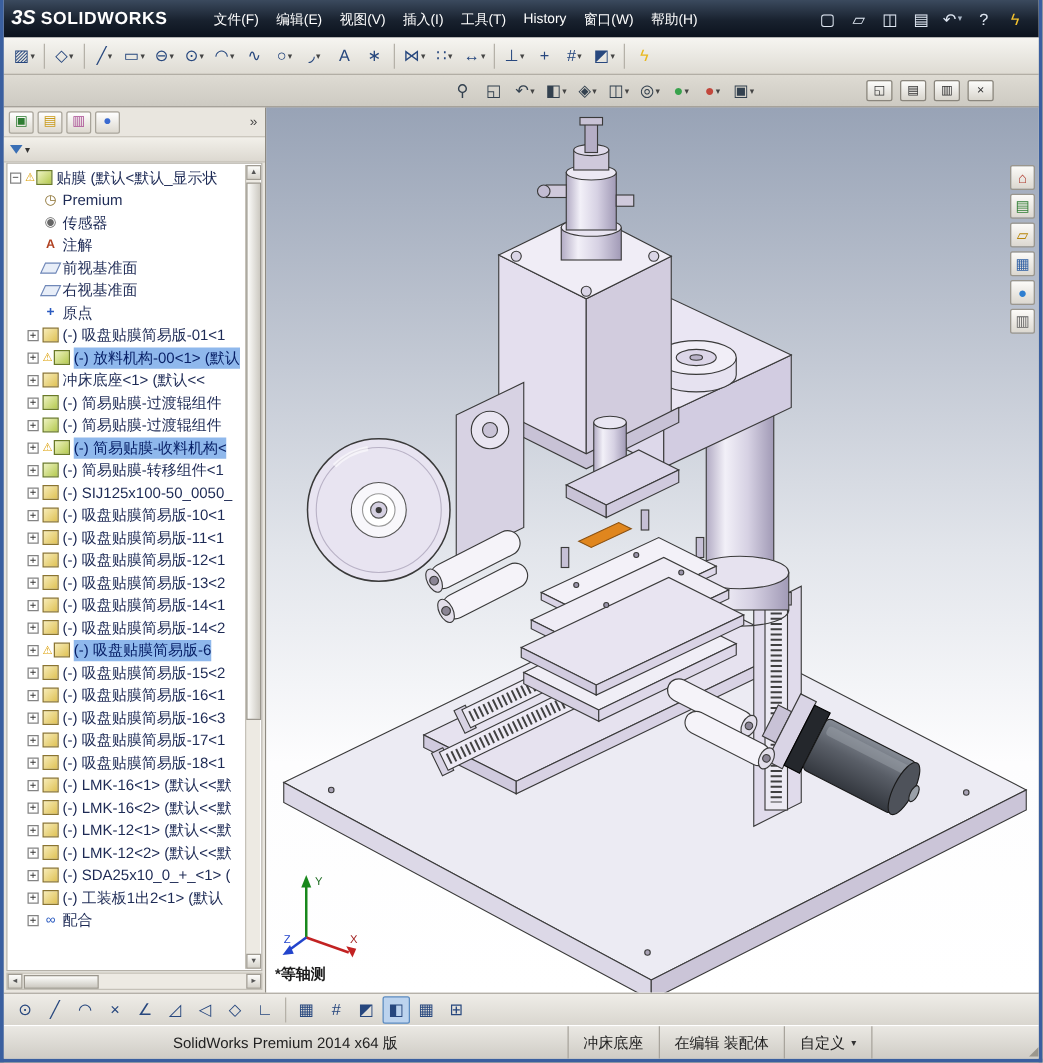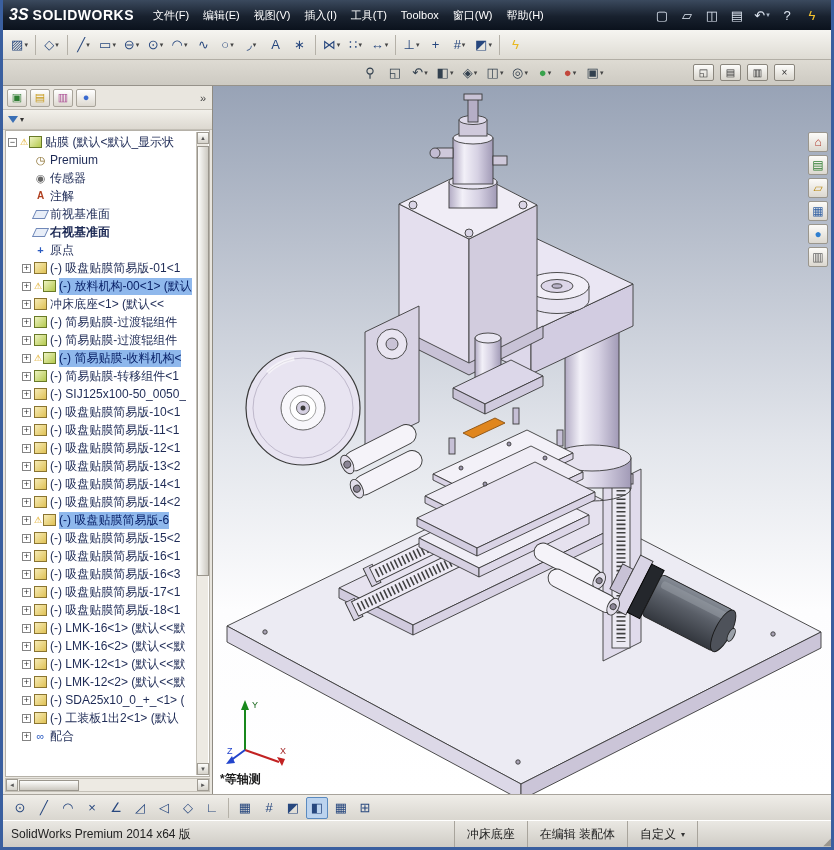--- a/index.html
+++ b/index.html
@@ -1,21 +1,21 @@
 <!DOCTYPE html>
 <html><head>
 <meta charset="utf-8">
 <style>
 *{box-sizing:border-box;margin:0;padding:0;}
 html,body{background:#888;}
 .window{width:834px;height:850px;position:relative;display:flex;flex-direction:column;
  border-left:3px solid #3a5f9f;border-right:3px solid #3a5f9f;border-bottom:3px solid #3a5f9f;
  background:#d6d3cc;font-family:"Liberation Sans",sans-serif;overflow:hidden;}
 
-.titlebar{height:30px;flex:none;background:linear-gradient(#3b4a5e,#18212e 55%,#0b121d);display:flex;align-items:center;color:#fff;}
+.titlebar{height:30px;flex:none;background:linear-gradient(#3b4a5e,#18212e 55%,#0b121d);display:flex;align-items:center;color:#fff;gap:18px;}
 .logo{display:flex;align-items:baseline;padding:0 12px 0 6px;}
 .logo-mark{font-style:italic;font-weight:bold;font-size:16px;margin-right:4px;}
 .logo-text{font-weight:bold;font-size:14px;letter-spacing:.5px;}
 .menubar{display:flex;align-items:center;}
 .menu-item{font-size:11px;padding:4px 7px;cursor:default;}
 .quickbar{margin-left:auto;display:flex;align-items:center;gap:3px;padding-right:8px;}
 .qbtn{min-width:22px;height:22px;display:flex;align-items:center;justify-content:center;font-size:13px;color:#dfe7f2;}
 .qbtn .ddc{font-size:7px;color:#aab6c6;margin-left:1px;}
 
 .toolbar2{height:30px;flex:none;background:linear-gradient(#f6f5f1,#dedbd3);border-bottom:1px solid #b2aea5;display:flex;align-items:center;padding:0 5px;gap:1px;}
@@ -74,21 +74,21 @@
 .triad{position:absolute;left:12px;bottom:26px;}
 .taskpane{position:absolute;right:3px;top:46px;display:flex;flex-direction:column;gap:3px;z-index:5;}
 .tpbtn{width:20px;height:20px;border:1px solid #9a968d;background:linear-gradient(#fcfbf8,#dcd8d0);display:flex;align-items:center;justify-content:center;font-size:12px;border-radius:2px;}
 
 .bottombar{height:26px;flex:none;background:linear-gradient(#efede8,#d9d6cf);border-top:1px solid #a8a49c;display:flex;align-items:center;padding:0 6px;}
 .bb-icons{display:flex;align-items:center;gap:2px;}
 .bbtn{height:22px;min-width:22px;display:flex;align-items:center;justify-content:center;font-size:13px;color:#27477e;border:1px solid transparent;border-radius:2px;}
 .bbtn.pressed{background:#bcd3ee;border-color:#5a8ac0;}
 
 .statusbar{height:27px;flex:none;background:linear-gradient(#eae8e3,#cfccc5);border-top:1px solid #fff;display:flex;align-items:center;font-size:12px;color:#222;}
-.status-left{padding:0 8px;flex:1;}
+.status-left{padding:0 8px;flex:1;text-align:center;}
 .status-seg{border-left:1px solid #a8a49c;height:100%;display:flex;align-items:center;padding:0 12px;}
 .status-spacer{width:120px;border-left:1px solid #a8a49c;height:100%;}
 .status-caret{font-size:8px;margin-left:5px;color:#333;}
 .grip{width:14px;height:100%;color:#9a968d;font-size:10px;display:flex;align-items:flex-end;justify-content:flex-end;}
 </style>
 </head>
 <body>
 
 <div class="window">
 
@@ -96,21 +96,21 @@
     <div class="logo">
       <span class="logo-mark">3S</span>
       <span class="logo-text">SOLIDWORKS</span>
     </div>
     <div class="menubar" id="menubar">
         <div class="menu-item">文件(F)</div>
         <div class="menu-item">编辑(E)</div>
         <div class="menu-item">视图(V)</div>
         <div class="menu-item">插入(I)</div>
         <div class="menu-item">工具(T)</div>
-        <div class="menu-item">Toolbox</div>
+        <div class="menu-item">History</div>
         <div class="menu-item">窗口(W)</div>
         <div class="menu-item">帮助(H)</div>
       </div>
     <div class="quickbar" id="quickbar">
         <div class="qbtn">
           <span class="glyph">▢</span>
         </div>
         <div class="qbtn">
           <span class="glyph">▱</span>
         </div>
@@ -318,21 +318,21 @@
             <div class="tree-row" style="padding-left: 14px;">
               <span class="exp-spacer"></span>
               <span class="ti ti-annotations">A</span>
               <span class="tree-label">注解</span>
             </div>
             <div class="tree-row" style="padding-left: 14px; font-family: Liberation Serif, serif;">
               <span class="exp-spacer"></span>
               <span class="ti ti-plane"></span>
               <span class="tree-label">前视基准面</span>
             </div>
-            <div class="tree-row" style="padding-left: 14px; font-weight: bold;">
+            <div class="tree-row" style="padding-left: 14px;">
               <span class="exp-spacer"></span>
               <span class="ti ti-plane"></span>
               <span class="tree-label">右视基准面</span>
             </div>
             <div class="tree-row" style="padding-left: 14px;">
               <span class="exp-spacer"></span>
               <span class="ti ti-origin">+</span>
               <span class="tree-label">原点</span>
             </div>
             <div class="tree-row" style="padding-left: 14px;">

